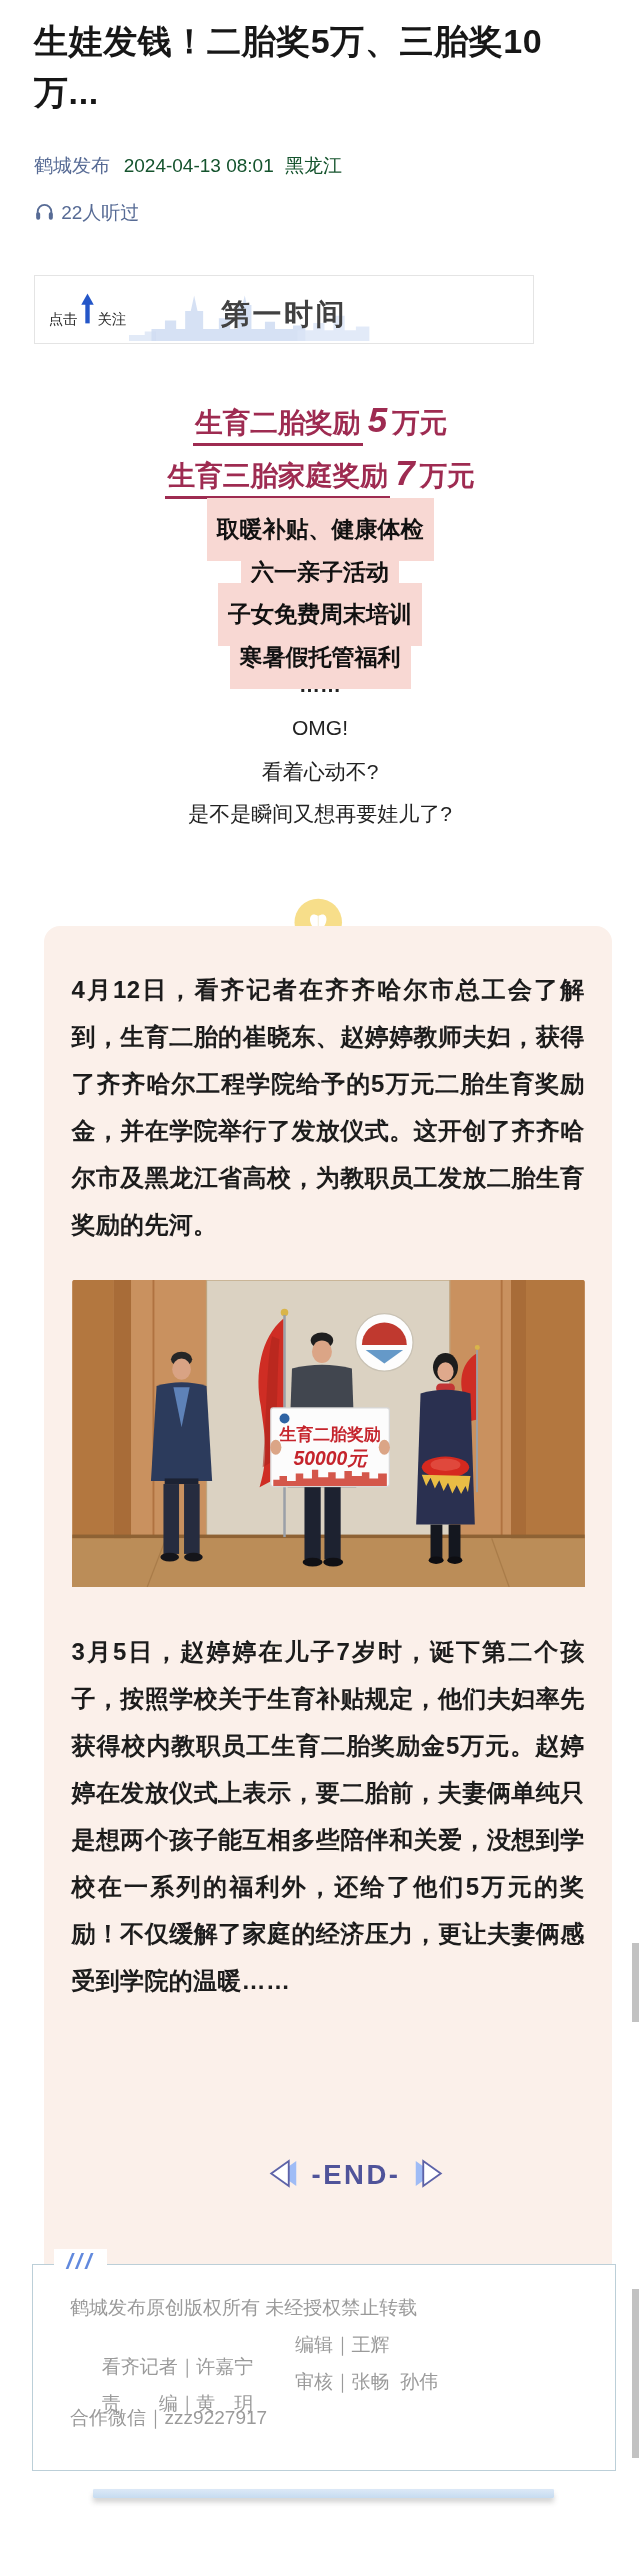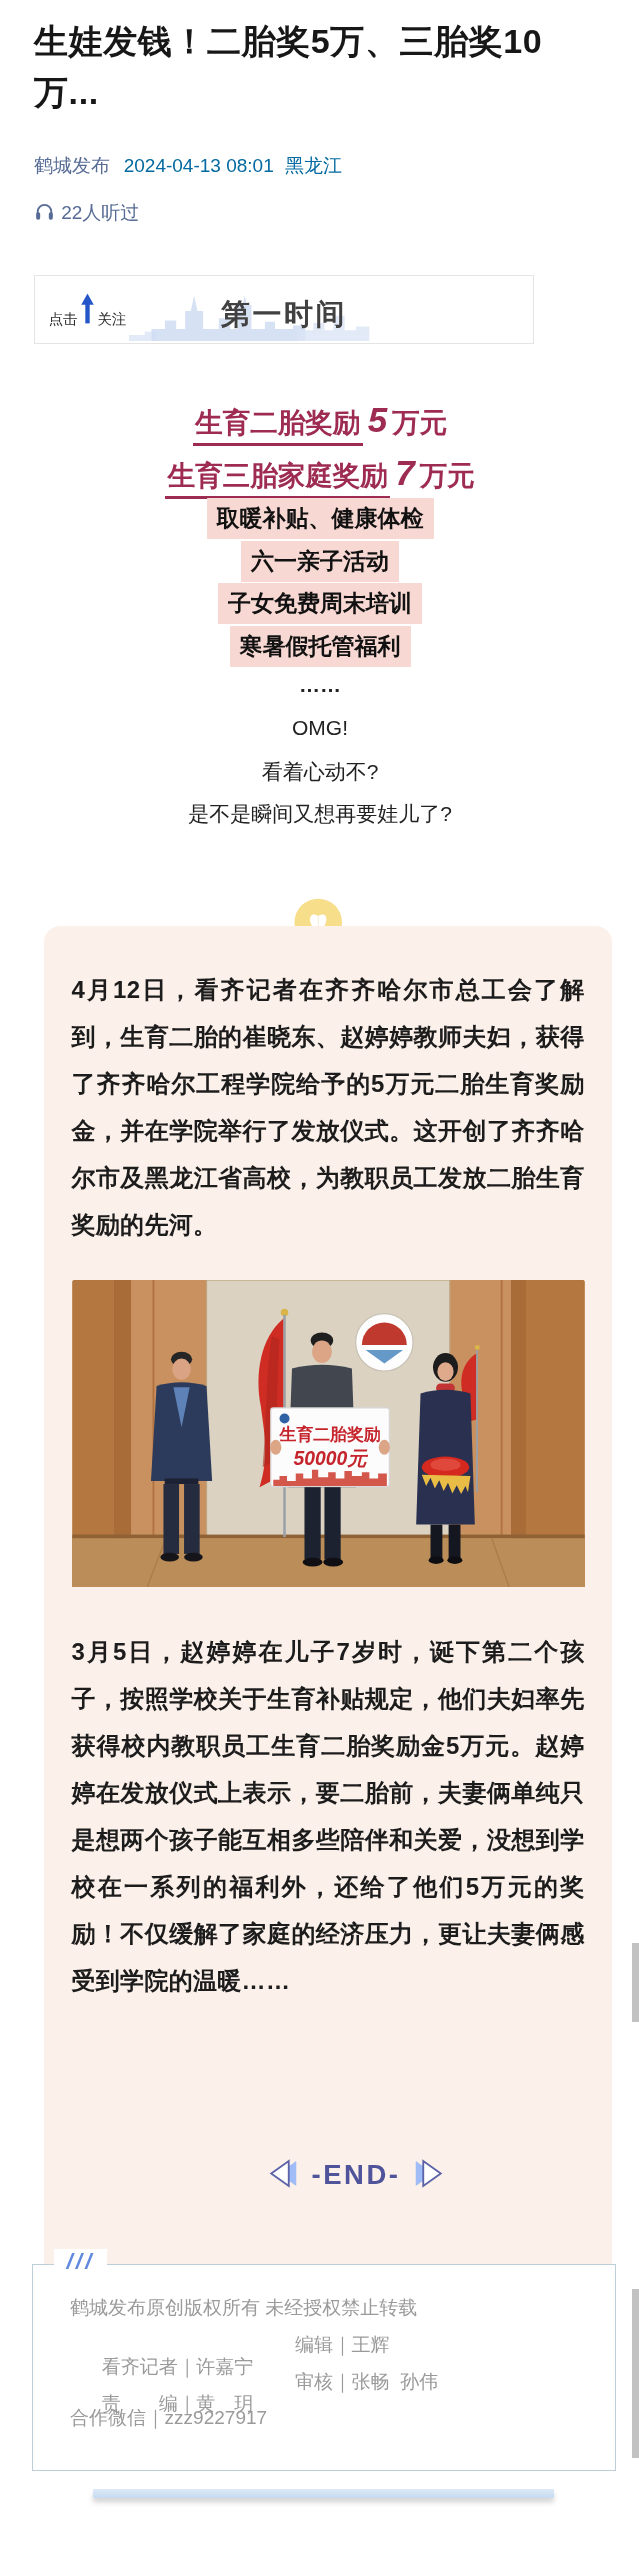--- a/index.html
+++ b/index.html
@@ -3,39 +3,39 @@
 <meta charset="utf-8">
 <style>
   html,body{margin:0;padding:0;background:#fff;}
   .page{position:relative;width:640px;height:2576px;background:#fff;overflow:hidden;
         font-family:"Liberation Sans","DejaVu Sans",sans-serif;}
   
   .title{position:absolute;left:34px;top:16px;width:571px;font-size:34px;line-height:51px;
          font-weight:700;color:#171717;letter-spacing:0.6px;margin:0;}
   .meta{position:absolute;left:34px;top:153px;font-size:19px;white-space:nowrap;}
   .meta .src{color:#576b95;margin-right:13.7px;text-decoration:none;}
-  .meta .gray{color:#0369a1;margin-right:11.2px;}
+  .meta .gray{color:#14532d;margin-right:11.2px;}
   .audio{position:absolute;left:34px;top:200px;display:flex;align-items:flex-end;gap:6.2px;
          color:#576b95;font-size:19px;}
   
   .banner{position:absolute;left:34px;top:275px;width:500px;height:69px;background:#fff;
           border:0.6px solid #e4e4e4;box-sizing:border-box;overflow:hidden;}
   .banner .skyline{position:absolute;left:94px;bottom:0;}
   .banner .follow{position:absolute;left:13.7px;top:16px;display:flex;align-items:flex-end;gap:2.5px;
                   font-size:14.4px;color:#2b2b2b;font-weight:500;}
   .banner .btitle{position:absolute;left:0;top:19px;width:100%;text-align:center;font-size:29px;
                   font-weight:700;color:#414141;letter-spacing:2.5px;}
   
   .pline{position:absolute;left:0;width:640px;text-align:center;color:#9e2b51;font-weight:700;}
   .pline .lbl{font-size:27.5px;padding:0 2.5px 5px 2.5px;border-bottom:3.1px solid #9e2b51;}
   .pline .num{font-size:35px;font-style:italic;margin:0 5px;}
   .pline .unit{font-size:27.5px;}
   .pillrow{position:absolute;left:0;width:640px;text-align:center;}
   .pill{display:inline-block;background:#f8d8d3;color:#111;font-size:23px;font-weight:700;
-        padding:5px 10px;}
+        padding:16px 10px;}
   .cline{position:absolute;left:0;width:640px;text-align:center;color:#222;font-size:21px;}
   
   .bubble{position:absolute;left:292px;top:896px;}
   
   .card{position:absolute;left:44px;top:926px;width:568px;height:1401px;background:#fbf0ea;
         border-radius:16px;}
   .card p{position:absolute;left:27.5px;width:513px;margin:0;font-size:24px;line-height:47px;
           font-weight:700;color:#1c1c1c;text-align:justify;letter-spacing:0.3px;}
   .para1{top:40px;}
   .para2{top:702px;}

